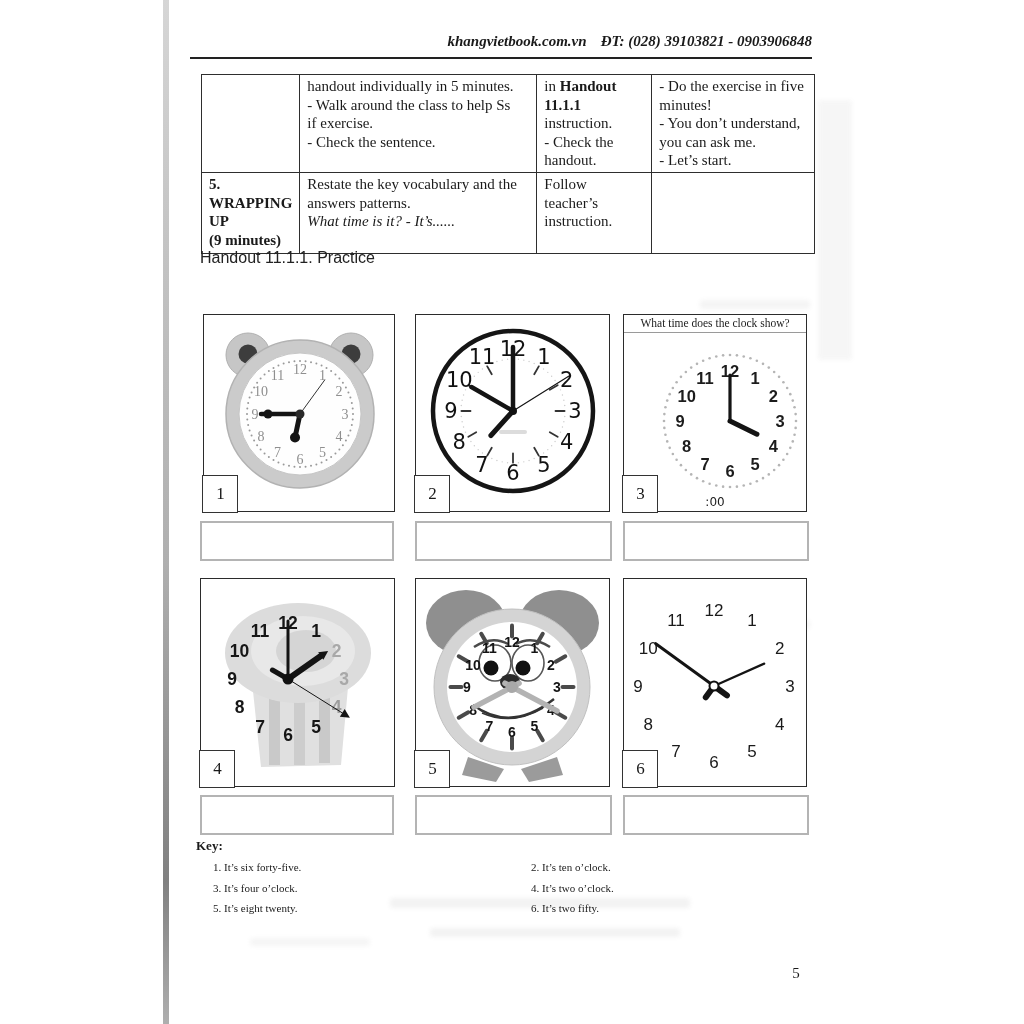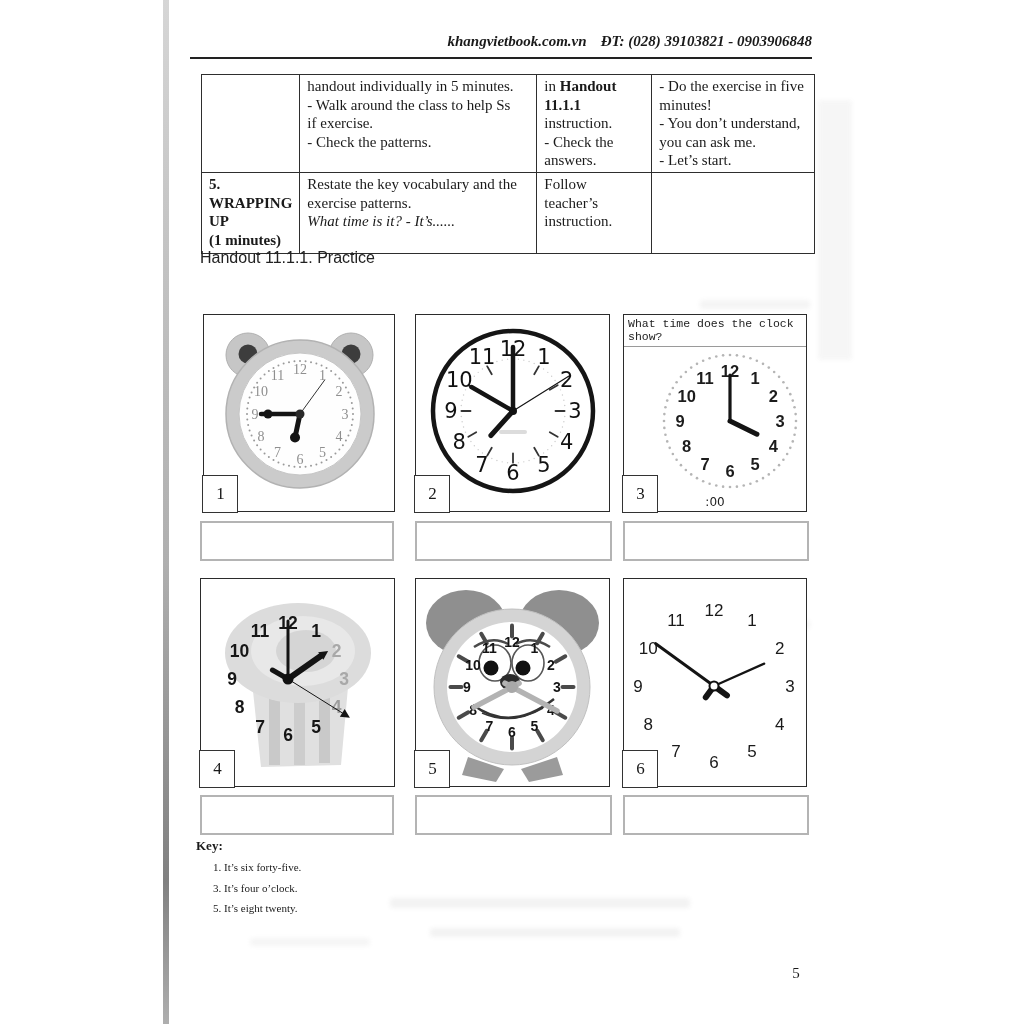--- a/index.html
+++ b/index.html
@@ -31,22 +31,22 @@
   .exercise-title{position:absolute;left:200px;top:277px;width:612px;text-align:center;
        font-weight:bold;font-size:16px;}
 
   
   .clockbox{position:absolute;border:1.6px solid #2b2b2b;background:#fff;}
   .clockbox svg{position:absolute;left:0;top:0;width:100%;height:100%;}
   .numtag{position:absolute;left:-1.6px;bottom:-1.6px;width:36px;height:38px;background:#fff;
        border:1.6px solid #333;box-sizing:border-box;display:flex;align-items:center;justify-content:center;
        font-size:17px;}
   .q-label{position:absolute;left:0;top:0;right:0;padding:2px 4px 3px 4px;
-       font-family:Liberation Mono, monospace;font-size:11.5px;color:#222;
-       border-bottom:1px solid #9a9a9a;background:transparent;}
+       font-family:Liberation Serif, serif;font-size:11.5px;color:#222;
+       border-bottom:1px solid #9a9a9a;background:transparent;text-align:center;}
   .suffix{position:absolute;left:0;right:0;bottom:2px;text-align:center;
        font-family:"DejaVu Sans", sans-serif;font-size:12px;color:#222;}
 
   
   .ansbox{position:absolute;border:2px solid #b4b4b4;background:transparent;}
 
   
   .key-title{position:absolute;left:196px;top:838px;font-weight:bold;font-size:13px;}
   .key-col{position:absolute;top:857px;font-size:11px;line-height:20.5px;}
   .key-left{left:213px;}
@@ -81,46 +81,46 @@
         <col style="width:115px">
         <col style="width:163px">
     </colgroup>
     <tbody id="lesson-tbody">
         <tr>
           <td></td>
           <td>
             <div><span>handout individually in 5 minutes.</span></div>
             <div><span>- Walk around the class to help Ss</span></div>
             <div><span>if exercise.</span></div>
-            <div><span>- Check the patterns.</span></div>
+            <div><span>- Check the sentence.</span></div>
           </td>
           <td>
             <div><span>in </span><span class="b">Handout 11.1.1</span></div>
             <div><span>instruction.</span></div>
             <div><span>- Check the</span></div>
-            <div><span>answers.</span></div>
+            <div><span>handout.</span></div>
           </td>
           <td>
             <div><span>- Do the exercise in five</span></div>
             <div><span>minutes!</span></div>
             <div><span>- You don’t understand,</span></div>
             <div><span>you can ask me.</span></div>
             <div><span>- Let’s start.</span></div>
           </td>
         </tr>
         <tr>
           <td>
             <div><span class="b">5.</span></div>
             <div><span class="b">WRAPPING</span></div>
             <div><span class="b">UP</span></div>
-            <div><span class="b">(1 minutes)</span></div>
+            <div><span class="b">(9 minutes)</span></div>
           </td>
           <td>
             <div><span>Restate the key vocabulary and the</span></div>
-            <div><span>exercise patterns.</span></div>
+            <div><span>answers patterns.</span></div>
             <div><span class="i">What time is it? - It’s......</span></div>
           </td>
           <td>
             <div><span>Follow teacher’s</span></div>
             <div><span>instruction.</span></div>
           </td>
           <td></td>
         </tr>
       </tbody>
   </table>
@@ -531,15 +531,20 @@
   <div class="ansbox" style="left:200px;top:795px;width:190px;height:36px;"></div>
   <div class="ansbox" style="left:415px;top:795px;width:193px;height:36px;"></div>
   <div class="ansbox" style="left:623px;top:795px;width:182px;height:36px;"></div>
 
   <div class="key-title">Key:</div>
   <div class="key-col key-left">
     <div>1. It’s six forty-five.</div>
     <div>3. It’s four o’clock.</div>
     <div>5. It’s eight twenty.</div>
   </div>
+  <div class="key-col key-right">
+    <div>2. It’s ten o’clock.</div>
+    <div>4. It’s two o’clock.</div>
+    <div>6. It’s two fifty.</div>
+  </div>
 
   <div class="pageno">5</div>
 </div>
 
 </body></html>

